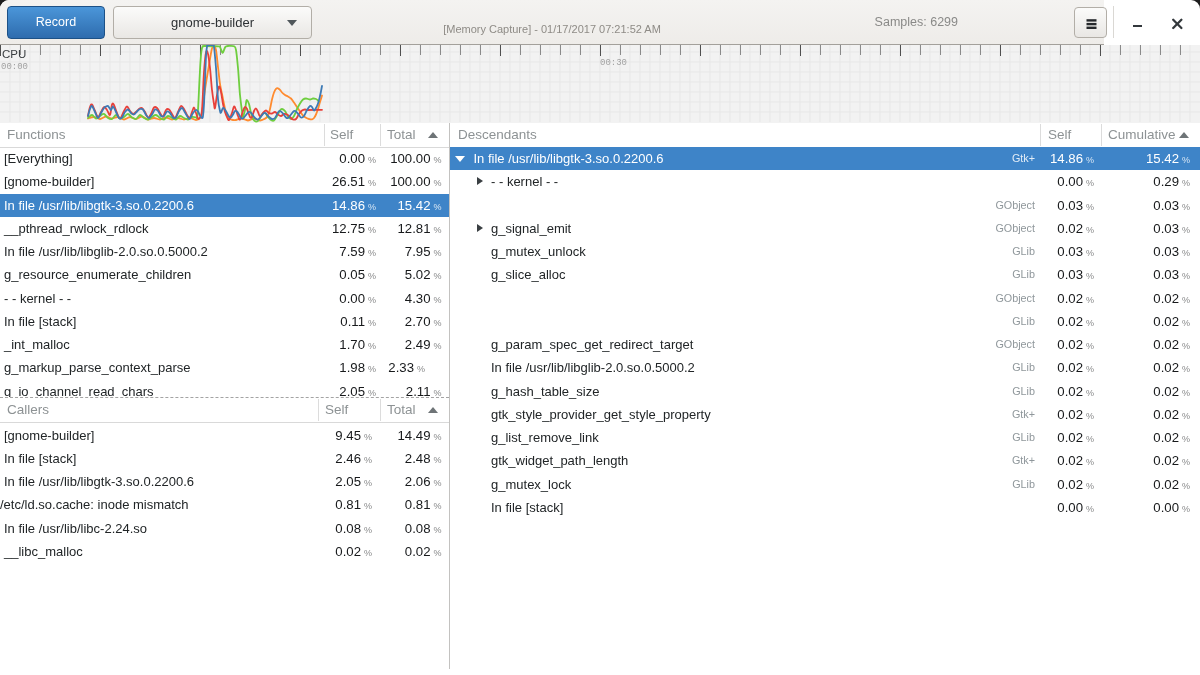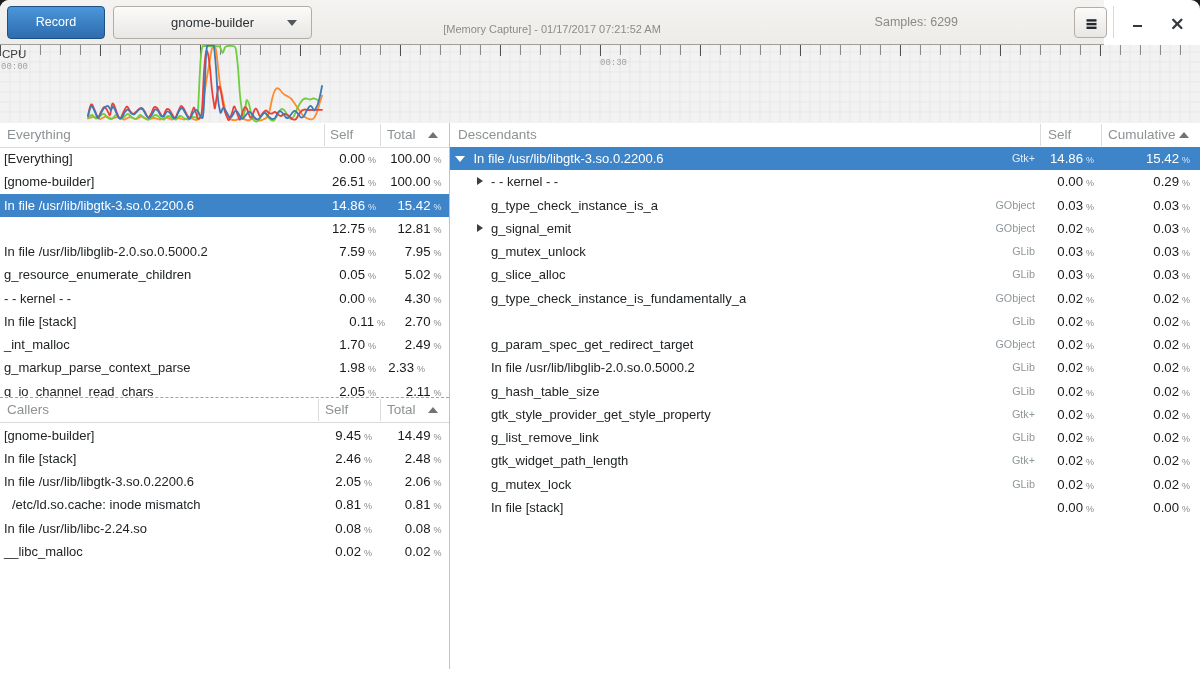--- a/index.html
+++ b/index.html
@@ -257,21 +257,21 @@
 <path stroke="#ff8b2f" d="M88.0,73.5C89.0,73.2 92.0,71.9 94.0,72.0C96.0,72.1 98.0,74.1 100.0,74.0C102.0,73.9 104.0,71.6 106.0,71.5C108.0,71.4 110.0,73.4 112.0,73.5C114.0,73.6 116.0,71.8 118.0,72.0C120.0,72.2 122.0,74.5 124.0,74.5C126.0,74.5 128.0,72.1 130.0,72.0C132.0,71.9 134.0,74.1 136.0,74.0C138.0,73.9 140.0,71.4 142.0,71.5C144.0,71.6 146.0,74.2 148.0,74.5C150.0,74.8 152.0,73.0 154.0,73.0C156.0,73.0 158.0,74.6 160.0,74.5C162.0,74.4 164.0,72.5 166.0,72.5C168.0,72.5 170.0,74.4 172.0,74.5C174.0,74.6 176.0,73.0 178.0,73.0C180.0,73.0 182.0,74.5 184.0,74.5C186.0,74.5 188.0,72.9 190.0,73.0C192.0,73.1 194.3,75.0 196.0,75.0C197.7,75.0 199.0,74.2 200.0,73.0C201.0,71.8 201.3,71.5 202.0,68.0C202.7,64.5 203.3,57.0 204.0,52.0C204.7,47.0 205.3,42.3 206.0,38.0C206.7,33.7 207.3,30.0 208.0,26.0C208.7,22.0 209.3,17.8 210.0,14.0C210.7,10.2 211.3,5.7 212.0,3.5C212.7,1.3 213.3,0.4 214.0,0.6C214.7,0.9 215.3,1.4 216.0,5.0C216.7,8.6 217.3,16.3 218.0,22.0C218.7,27.7 219.3,34.5 220.0,39.0C220.7,43.5 221.3,45.7 222.0,49.0C222.7,52.3 223.3,55.8 224.0,59.0C224.7,62.2 225.3,65.8 226.0,68.0C226.7,70.2 227.3,71.5 228.0,72.5C228.7,73.5 229.2,73.6 230.0,74.0C230.8,74.4 232.0,74.8 233.0,75.0C234.0,75.2 235.0,75.2 236.0,75.0C237.0,74.8 238.0,74.0 239.0,73.8C240.0,73.5 241.0,73.4 242.0,73.5C243.0,73.6 244.0,74.2 245.0,74.5C246.0,74.8 247.0,75.5 248.0,75.5C249.0,75.5 250.0,74.8 251.0,74.5C252.0,74.2 253.0,73.5 254.0,73.5C255.0,73.5 256.0,74.2 257.0,74.5C258.0,74.8 259.0,75.5 260.0,75.5C261.0,75.5 262.0,74.9 263.0,74.5C264.0,74.1 265.2,73.7 266.0,73.0C266.8,72.3 267.3,72.0 268.0,70.5C268.7,69.0 269.3,66.7 270.0,64.0C270.7,61.3 271.3,57.2 272.0,54.5C272.7,51.8 273.3,49.3 274.0,47.5C274.7,45.7 275.3,44.5 276.0,43.8C276.7,43.1 277.3,43.1 278.0,43.3C278.7,43.5 279.3,44.1 280.0,44.8C280.7,45.5 281.2,46.6 282.0,47.5C282.8,48.4 284.0,49.3 285.0,50.0C286.0,50.7 287.0,50.9 288.0,51.5C289.0,52.1 290.0,52.5 291.0,53.5C292.0,54.5 293.0,56.1 294.0,57.5C295.0,58.9 296.0,60.5 297.0,62.0C298.0,63.5 299.0,65.1 300.0,66.5C301.0,67.9 302.0,69.5 303.0,70.5C304.0,71.5 305.0,72.2 306.0,72.8C307.0,73.4 308.0,73.8 309.0,74.0C310.0,74.2 311.2,74.5 312.0,74.3C312.8,74.1 313.3,73.8 314.0,73.0C314.7,72.2 315.3,71.0 316.0,69.5C316.7,68.0 317.3,66.1 318.0,64.0C318.7,61.9 319.3,59.2 320.0,57.0C320.7,54.8 321.7,51.6 322.0,50.5"></path>
 <path stroke="#6fce3f" d="M88.0,73.0C88.7,72.5 90.7,69.9 92.0,70.0C93.3,70.1 94.7,73.3 96.0,73.5C97.3,73.7 98.7,71.8 100.0,71.0C101.3,70.2 102.7,68.7 104.0,69.0C105.3,69.3 106.7,72.2 108.0,73.0C109.3,73.8 110.7,74.5 112.0,74.0C113.3,73.5 114.7,70.1 116.0,70.0C117.3,69.9 118.7,73.2 120.0,73.5C121.3,73.8 122.7,72.8 124.0,72.0C125.3,71.2 126.7,68.9 128.0,69.0C129.3,69.1 130.7,71.7 132.0,72.5C133.3,73.3 134.7,74.4 136.0,74.0C137.3,73.6 138.7,70.2 140.0,70.0C141.3,69.8 142.7,72.2 144.0,73.0C145.3,73.8 146.7,74.7 148.0,74.5C149.3,74.3 150.7,72.8 152.0,72.0C153.3,71.2 154.7,69.8 156.0,70.0C157.3,70.2 158.7,72.2 160.0,73.0C161.3,73.8 162.7,74.8 164.0,74.5C165.3,74.2 166.7,71.2 168.0,71.0C169.3,70.8 170.7,72.4 172.0,73.0C173.3,73.6 174.7,74.8 176.0,74.5C177.3,74.2 178.7,71.2 180.0,71.0C181.3,70.8 182.7,72.4 184.0,73.0C185.3,73.6 186.7,74.7 188.0,74.5C189.3,74.3 190.7,72.3 192.0,72.0C193.3,71.7 195.2,72.3 196.0,72.5C196.8,72.7 196.7,74.2 197.0,73.0C197.3,71.8 197.7,69.7 198.0,65.0C198.3,60.3 198.7,51.7 199.0,45.0C199.3,38.3 199.7,30.8 200.0,25.0C200.3,19.2 200.7,13.7 201.0,10.0C201.3,6.3 201.7,4.4 202.0,3.0C202.3,1.6 202.7,1.8 203.0,1.5C203.3,1.2 201.5,1.0 204.0,1.0C206.5,1.0 215.3,1.1 218.0,1.3C220.7,1.5 219.3,1.0 220.0,2.0C220.7,3.0 221.5,6.1 222.0,7.0C222.5,7.9 222.5,8.2 223.0,7.5C223.5,6.8 224.5,3.5 225.0,2.5C225.5,1.5 225.5,1.8 226.0,1.5C226.5,1.2 226.7,1.0 228.0,1.0C229.3,1.0 232.7,0.6 234.0,1.3C235.3,2.0 235.3,1.4 236.0,5.0C236.7,8.6 237.3,15.5 238.0,23.0C238.7,30.5 239.3,42.8 240.0,50.0C240.7,57.2 241.5,62.3 242.0,66.0C242.5,69.7 242.5,72.2 243.0,72.0C243.5,71.8 244.5,67.3 245.0,65.0C245.5,62.7 245.7,59.7 246.0,58.0C246.3,56.3 246.5,54.8 247.0,55.0C247.5,55.2 248.3,56.8 249.0,59.0C249.7,61.2 250.3,65.5 251.0,68.0C251.7,70.5 252.2,72.6 253.0,74.0C253.8,75.4 255.0,76.3 256.0,76.5C257.0,76.7 258.0,76.2 259.0,75.0C260.0,73.8 261.0,70.7 262.0,69.5C263.0,68.3 264.0,67.6 265.0,68.0C266.0,68.4 267.0,70.8 268.0,72.0C269.0,73.2 270.0,74.4 271.0,75.0C272.0,75.6 273.0,76.2 274.0,75.5C275.0,74.8 276.0,72.7 277.0,71.0C278.0,69.3 279.2,66.7 280.0,65.5C280.8,64.3 281.2,63.9 282.0,64.0C282.8,64.1 284.0,64.8 285.0,66.0C286.0,67.2 287.0,70.2 288.0,71.5C289.0,72.8 290.0,74.1 291.0,74.0C292.0,73.9 293.0,72.7 294.0,71.0C295.0,69.3 296.0,66.1 297.0,64.0C298.0,61.9 299.0,60.1 300.0,58.5C301.0,56.9 302.0,55.3 303.0,54.5C304.0,53.7 304.8,53.5 306.0,53.5C307.2,53.5 308.8,54.5 310.0,54.5C311.2,54.5 312.0,53.6 313.0,53.5C314.0,53.4 315.2,53.7 316.0,54.0C316.8,54.3 317.5,55.1 318.0,55.5C318.5,55.9 318.8,56.3 319.0,56.5"></path>
 <path stroke="#e8403a" d="M88.0,71.0C88.3,69.5 89.3,63.9 90.0,62.0C90.7,60.1 91.2,58.8 92.0,59.5C92.8,60.2 94.0,63.9 95.0,66.0C96.0,68.1 97.0,71.8 98.0,72.0C99.0,72.2 100.0,68.7 101.0,67.0C102.0,65.3 103.0,62.3 104.0,62.0C105.0,61.7 106.0,63.7 107.0,65.0C108.0,66.3 109.2,70.9 110.0,70.0C110.8,69.1 111.3,61.2 112.0,59.5C112.7,57.8 113.2,58.6 114.0,60.0C114.8,61.4 116.0,65.8 117.0,68.0C118.0,70.2 118.8,73.8 120.0,73.5C121.2,73.2 122.8,68.0 124.0,66.0C125.2,64.0 126.0,61.5 127.0,61.5C128.0,61.5 129.0,64.8 130.0,66.0C131.0,67.2 132.0,68.8 133.0,69.0C134.0,69.2 135.0,67.8 136.0,67.0C137.0,66.2 138.0,64.7 139.0,64.0C140.0,63.3 141.0,62.5 142.0,63.0C143.0,63.5 144.0,65.4 145.0,67.0C146.0,68.6 147.0,72.2 148.0,72.5C149.0,72.8 150.0,70.7 151.0,69.0C152.0,67.3 153.0,63.5 154.0,62.5C155.0,61.5 156.0,62.1 157.0,63.0C158.0,63.9 159.0,66.6 160.0,68.0C161.0,69.4 162.0,72.0 163.0,71.5C164.0,71.0 165.0,66.2 166.0,65.0C167.0,63.8 168.0,63.8 169.0,64.5C170.0,65.2 171.0,67.6 172.0,69.0C173.0,70.4 174.0,73.3 175.0,73.0C176.0,72.7 177.0,69.0 178.0,67.0C179.0,65.0 180.0,61.5 181.0,61.0C182.0,60.5 183.0,62.5 184.0,64.0C185.0,65.5 186.0,68.6 187.0,70.0C188.0,71.4 189.2,73.0 190.0,72.5C190.8,72.0 191.3,68.7 192.0,67.0C192.7,65.3 193.3,62.3 194.0,62.5C194.7,62.7 195.3,66.2 196.0,68.0C196.7,69.8 197.3,72.8 198.0,73.5C198.7,74.2 199.3,73.9 200.0,72.5C200.7,71.1 201.3,72.6 202.0,65.0C202.7,57.4 203.3,36.6 204.0,27.0C204.7,17.4 205.3,10.5 206.0,7.5C206.7,4.5 207.3,6.4 208.0,9.0C208.7,11.6 209.3,17.0 210.0,23.0C210.7,29.0 211.3,39.0 212.0,45.0C212.7,51.0 213.5,56.0 214.0,59.0C214.5,62.0 214.5,64.5 215.0,63.0C215.5,61.5 216.3,53.6 217.0,50.0C217.7,46.4 218.3,42.0 219.0,41.5C219.7,41.0 220.3,44.1 221.0,47.0C221.7,49.9 222.3,55.7 223.0,59.0C223.7,62.3 224.3,64.8 225.0,67.0C225.7,69.2 226.3,70.7 227.0,72.0C227.7,73.3 228.2,75.7 229.0,75.0C229.8,74.3 231.2,70.2 232.0,68.0C232.8,65.8 233.3,62.0 234.0,61.5C234.7,61.0 235.3,63.4 236.0,65.0C236.7,66.6 237.3,69.4 238.0,71.0C238.7,72.6 239.2,75.3 240.0,74.5C240.8,73.7 242.2,68.1 243.0,66.0C243.8,63.9 244.3,62.3 245.0,62.0C245.7,61.7 246.2,62.3 247.0,64.0C247.8,65.7 249.2,70.7 250.0,72.0C250.8,73.3 251.3,73.0 252.0,72.0C252.7,71.0 253.3,67.4 254.0,66.0C254.7,64.6 255.3,63.3 256.0,63.5C256.7,63.7 257.3,65.7 258.0,67.0C258.7,68.3 259.2,71.3 260.0,71.5C260.8,71.7 262.0,69.0 263.0,68.0C264.0,67.0 265.0,65.5 266.0,65.5C267.0,65.5 268.0,67.5 269.0,68.0C270.0,68.5 271.0,68.7 272.0,68.5C273.0,68.3 274.0,66.8 275.0,67.0C276.0,67.2 277.0,68.8 278.0,69.5C279.0,70.2 280.0,71.1 281.0,71.0C282.0,70.9 283.0,69.2 284.0,69.0C285.0,68.8 286.0,69.0 287.0,69.5C288.0,70.0 289.0,71.2 290.0,72.0C291.0,72.8 292.0,74.2 293.0,74.5C294.0,74.8 295.0,74.9 296.0,74.0C297.0,73.1 298.0,70.4 299.0,69.0C300.0,67.6 301.0,66.2 302.0,65.5C303.0,64.8 304.0,64.6 305.0,64.5C306.0,64.4 305.2,65.0 308.0,65.0C310.8,65.0 319.7,64.8 322.0,64.8"></path>
 <path stroke="#3d7ab5" d="M88.0,71.0C88.3,69.8 89.3,65.7 90.0,64.0C90.7,62.3 91.2,60.5 92.0,61.0C92.8,61.5 94.0,65.0 95.0,67.0C96.0,69.0 97.0,72.8 98.0,73.0C99.0,73.2 100.0,69.7 101.0,68.0C102.0,66.3 103.2,64.1 104.0,63.0C104.8,61.9 105.3,61.8 106.0,61.5C106.7,61.2 107.2,60.4 108.0,61.0C108.8,61.6 110.2,64.9 111.0,65.0C111.8,65.1 112.2,61.2 113.0,61.5C113.8,61.8 115.0,65.1 116.0,67.0C117.0,68.9 118.0,72.1 119.0,73.0C120.0,73.9 121.0,73.5 122.0,72.5C123.0,71.5 124.0,68.3 125.0,67.0C126.0,65.7 127.0,64.3 128.0,64.5C129.0,64.7 130.0,67.2 131.0,68.0C132.0,68.8 133.0,69.8 134.0,69.5C135.0,69.2 136.0,67.4 137.0,66.5C138.0,65.6 139.0,64.3 140.0,64.0C141.0,63.7 142.0,63.5 143.0,64.5C144.0,65.5 145.0,68.6 146.0,70.0C147.0,71.4 148.0,73.1 149.0,73.0C150.0,72.9 151.0,70.9 152.0,69.5C153.0,68.1 154.0,65.1 155.0,64.5C156.0,63.9 157.0,64.9 158.0,66.0C159.0,67.1 160.0,70.2 161.0,71.0C162.0,71.8 163.0,71.8 164.0,71.0C165.0,70.2 166.0,67.0 167.0,66.5C168.0,66.0 169.0,67.0 170.0,68.0C171.0,69.0 172.0,71.8 173.0,72.5C174.0,73.2 175.0,73.6 176.0,72.5C177.0,71.4 178.0,67.6 179.0,66.0C180.0,64.4 181.0,62.8 182.0,63.0C183.0,63.2 184.0,65.9 185.0,67.5C186.0,69.1 187.2,71.5 188.0,72.5C188.8,73.5 189.2,74.2 190.0,73.5C190.8,72.8 192.0,69.4 193.0,68.0C194.0,66.6 195.2,65.2 196.0,65.0C196.8,64.8 197.3,65.6 198.0,66.5C198.7,67.4 199.3,69.4 200.0,70.5C200.7,71.6 201.5,72.9 202.0,73.0C202.5,73.1 202.7,73.3 203.0,71.0C203.3,68.7 203.7,65.0 204.0,59.0C204.3,53.0 204.7,43.0 205.0,35.0C205.3,27.0 205.7,16.6 206.0,11.0C206.3,5.4 206.7,3.3 207.0,1.5C207.3,-0.3 207.0,0.5 208.0,0.3C209.0,0.1 212.0,0.0 213.0,0.3C214.0,0.6 213.5,-1.8 214.0,2.0C214.5,5.8 215.3,14.3 216.0,23.0C216.7,31.7 217.3,46.8 218.0,54.0C218.7,61.2 219.5,63.8 220.0,66.0C220.5,68.2 220.5,68.0 221.0,67.5C221.5,67.0 222.3,63.5 223.0,63.0C223.7,62.5 224.3,63.7 225.0,64.5C225.7,65.3 226.3,66.8 227.0,68.0C227.7,69.2 228.3,70.8 229.0,71.5C229.7,72.2 230.3,72.8 231.0,72.5C231.7,72.2 232.3,70.6 233.0,69.5C233.7,68.4 234.3,66.5 235.0,66.0C235.7,65.5 236.3,65.9 237.0,66.5C237.7,67.1 238.3,68.4 239.0,69.5C239.7,70.6 240.3,72.3 241.0,73.0C241.7,73.7 242.2,74.0 243.0,73.5C243.8,73.0 245.2,71.0 246.0,70.0C246.8,69.0 247.3,68.0 248.0,67.5C248.7,67.0 249.3,66.8 250.0,67.0C250.7,67.2 251.2,68.0 252.0,69.0C252.8,70.0 254.0,72.1 255.0,73.0C256.0,73.9 257.0,74.8 258.0,74.5C259.0,74.2 260.0,72.6 261.0,71.5C262.0,70.4 263.2,68.5 264.0,68.0C264.8,67.5 265.2,67.8 266.0,68.5C266.8,69.2 268.0,71.1 269.0,72.0C270.0,72.9 271.0,73.8 272.0,74.0C273.0,74.2 274.0,74.1 275.0,73.0C276.0,71.9 277.2,68.7 278.0,67.5C278.8,66.3 279.2,65.8 280.0,66.0C280.8,66.2 282.0,67.4 283.0,68.5C284.0,69.6 285.2,71.8 286.0,72.5C286.8,73.2 287.2,73.5 288.0,73.0C288.8,72.5 290.0,70.7 291.0,69.5C292.0,68.3 293.2,66.5 294.0,66.0C294.8,65.5 295.2,65.8 296.0,66.5C296.8,67.2 298.2,69.0 299.0,70.0C299.8,71.0 300.2,72.3 301.0,72.5C301.8,72.7 303.0,72.2 304.0,71.0C305.0,69.8 306.0,66.7 307.0,65.0C308.0,63.3 309.2,61.5 310.0,61.0C310.8,60.5 311.3,61.2 312.0,62.0C312.7,62.8 313.3,65.3 314.0,65.5C314.7,65.7 315.3,64.2 316.0,63.0C316.7,61.8 317.3,60.5 318.0,58.5C318.7,56.5 319.3,53.9 320.0,51.0C320.7,48.1 321.7,42.7 322.0,41.0"></path>
 </g>
 </svg>
 </div>
 
 <div style="position:absolute;left:0;top:123px;width:449px;height:552px;background:#fff;overflow:hidden">
 <div class="hdr" style="left:0;top:0.5px;width:449px">
-        <span class="lbl" style="left:7px">Everything</span>
+        <span class="lbl" style="left:7px">Functions</span>
         <span class="lbl" style="left:330px">Self</span>
         <span class="lbl" style="left:387px">Total</span>
         <span class="sortarr" style="left:428px"></span>
         <span class="colsep" style="left:324px"></span>
         <span class="colsep" style="left:380px"></span>
       </div>
 <div style="position:absolute;left:0;top:24px;width:449px;height:250px;overflow:hidden">
 <div class="row" style="top:0.00px">
           <span class="nm" style="left:4px">[Everything]</span>
           <div class="val" style="right:73px">0.00<span class="pc">%</span></div>
@@ -281,41 +281,42 @@
           <span class="nm" style="left:4px">[gnome-builder]</span>
           <div class="val" style="right:73px">26.51<span class="pc">%</span></div>
           <div class="val" style="right:7.5px">100.00<span class="pc">%</span></div>
         </div>
 <div class="row rowsel" style="top:46.50px">
           <span class="nm" style="left:4px">In file /usr/lib/libgtk-3.so.0.2200.6</span>
           <div class="val sel" style="right:73px">14.86<span class="pc">%</span></div>
           <div class="val sel" style="right:7.5px">15.42<span class="pc">%</span></div>
         </div>
 <div class="row" style="top:69.75px">
+          <span class="nm" style="left:4px">__pthread_rwlock_rdlock</span>
           <div class="val" style="right:73px">12.75<span class="pc">%</span></div>
           <div class="val" style="right:7.5px">12.81<span class="pc">%</span></div>
         </div>
 <div class="row" style="top:93.00px">
           <span class="nm" style="left:4px">In file /usr/lib/libglib-2.0.so.0.5000.2</span>
           <div class="val" style="right:73px">7.59<span class="pc">%</span></div>
           <div class="val" style="right:7.5px">7.95<span class="pc">%</span></div>
         </div>
 <div class="row" style="top:116.25px">
           <span class="nm" style="left:4px">g_resource_enumerate_children</span>
           <div class="val" style="right:73px">0.05<span class="pc">%</span></div>
           <div class="val" style="right:7.5px">5.02<span class="pc">%</span></div>
         </div>
 <div class="row" style="top:139.50px">
           <span class="nm" style="left:4px">- - kernel - -</span>
           <div class="val" style="right:73px">0.00<span class="pc">%</span></div>
           <div class="val" style="right:7.5px">4.30<span class="pc">%</span></div>
         </div>
 <div class="row" style="top:162.75px">
           <span class="nm" style="left:4px">In file [stack]</span>
-          <div class="val" style="right:64px">0.11<span class="pc">%</span></div>
+          <div class="val" style="right:73px">0.11<span class="pc">%</span></div>
           <div class="val" style="right:7.5px">2.70<span class="pc">%</span></div>
         </div>
 <div class="row" style="top:186.00px">
           <span class="nm" style="left:4px">_int_malloc</span>
           <div class="val" style="right:73px">1.70<span class="pc">%</span></div>
           <div class="val" style="right:7.5px">2.49<span class="pc">%</span></div>
         </div>
 <div class="row" style="top:209.25px">
           <span class="nm" style="left:4px">g_markup_parse_context_parse</span>
           <div class="val" style="right:73px">1.98<span class="pc">%</span></div>
@@ -345,21 +346,21 @@
         <span class="nm" style="left:4px">In file [stack]</span>
         <div class="val" style="right:77px">2.46<span class="pc">%</span></div>
         <div class="val" style="right:7.5px">2.48<span class="pc">%</span></div>
       </div>
 <div class="row" style="top:347.00px">
         <span class="nm" style="left:4px">In file /usr/lib/libgtk-3.so.0.2200.6</span>
         <div class="val" style="right:77px">2.05<span class="pc">%</span></div>
         <div class="val" style="right:7.5px">2.06<span class="pc">%</span></div>
       </div>
 <div class="row" style="top:370.25px">
-        <span class="nm" style="left:12px">/etc/ld.so.cache: inode mismatch</span>
+        <span class="nm" style="left:0">/etc/ld.so.cache: inode mismatch</span>
         <div class="val" style="right:77px">0.81<span class="pc">%</span></div>
         <div class="val" style="right:7.5px">0.81<span class="pc">%</span></div>
       </div>
 <div class="row" style="top:393.50px">
         <span class="nm" style="left:4px">In file /usr/lib/libc-2.24.so</span>
         <div class="val" style="right:77px">0.08<span class="pc">%</span></div>
         <div class="val" style="right:7.5px">0.08<span class="pc">%</span></div>
       </div>
 <div class="row" style="top:416.75px">
         <span class="nm" style="left:4px">__libc_malloc</span>
@@ -384,21 +385,20 @@
         <div class="val sel" style="right:106px">14.86<span class="pc">%</span></div>
         <div class="val sel" style="right:10px">15.42<span class="pc">%</span></div>
       </div>
 <div class="row" style="top:47.25px">
         <span class="expright" style="left:27px"></span>
         <span class="nm" style="left:41px">- - kernel - -</span>
         <div class="val" style="right:106px">0.00<span class="pc">%</span></div>
         <div class="val" style="right:10px">0.29<span class="pc">%</span></div>
       </div>
 <div class="row" style="top:70.50px">
-        <span class="nm" style="left:41px">g_type_check_instance_is_a</span>
         <span class="tag" style="right:165px">GObject</span>
         <div class="val" style="right:106px">0.03<span class="pc">%</span></div>
         <div class="val" style="right:10px">0.03<span class="pc">%</span></div>
       </div>
 <div class="row" style="top:93.75px">
         <span class="expright" style="left:27px"></span>
         <span class="nm" style="left:41px">g_signal_emit</span>
         <span class="tag" style="right:165px">GObject</span>
         <div class="val" style="right:106px">0.02<span class="pc">%</span></div>
         <div class="val" style="right:10px">0.03<span class="pc">%</span></div>
@@ -409,21 +409,20 @@
         <div class="val" style="right:106px">0.03<span class="pc">%</span></div>
         <div class="val" style="right:10px">0.03<span class="pc">%</span></div>
       </div>
 <div class="row" style="top:140.25px">
         <span class="nm" style="left:41px">g_slice_alloc</span>
         <span class="tag" style="right:165px">GLib</span>
         <div class="val" style="right:106px">0.03<span class="pc">%</span></div>
         <div class="val" style="right:10px">0.03<span class="pc">%</span></div>
       </div>
 <div class="row" style="top:163.50px">
-        <span class="nm" style="left:41px">g_type_check_instance_is_fundamentally_a</span>
         <span class="tag" style="right:165px">GObject</span>
         <div class="val" style="right:106px">0.02<span class="pc">%</span></div>
         <div class="val" style="right:10px">0.02<span class="pc">%</span></div>
       </div>
 <div class="row" style="top:186.75px">
         <span class="tag" style="right:165px">GLib</span>
         <div class="val" style="right:106px">0.02<span class="pc">%</span></div>
         <div class="val" style="right:10px">0.02<span class="pc">%</span></div>
       </div>
 <div class="row" style="top:210.00px">

